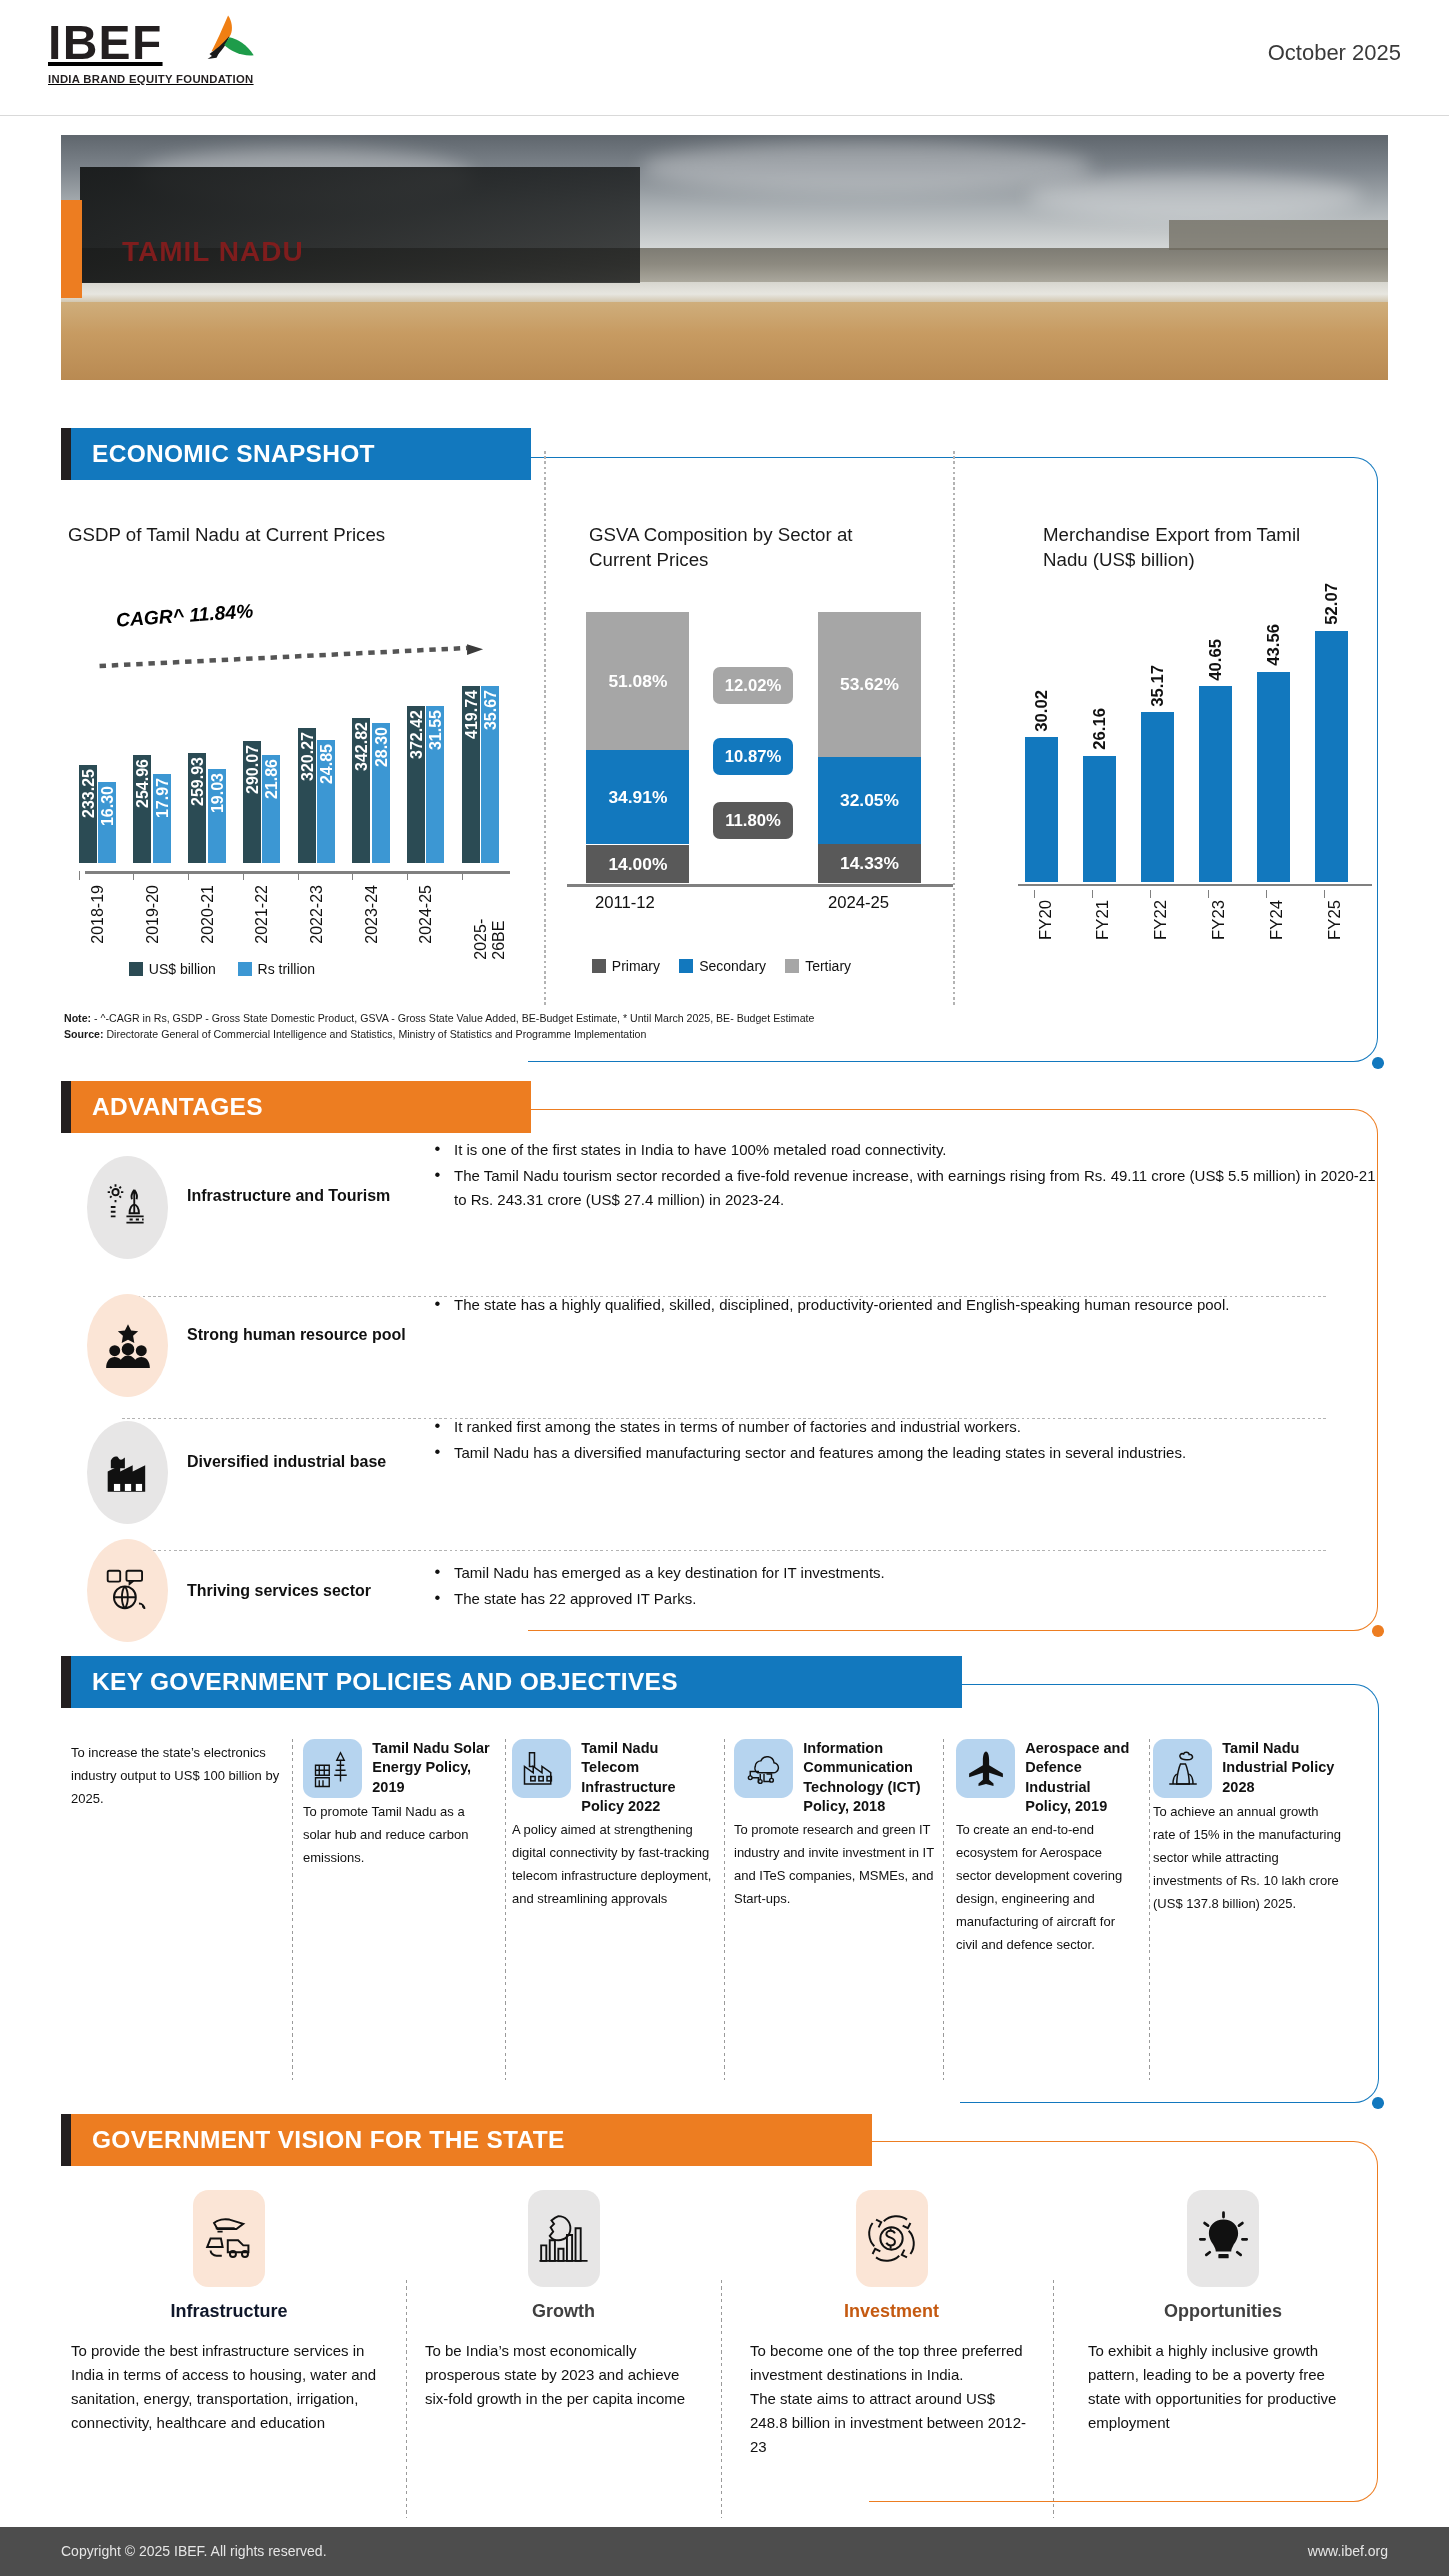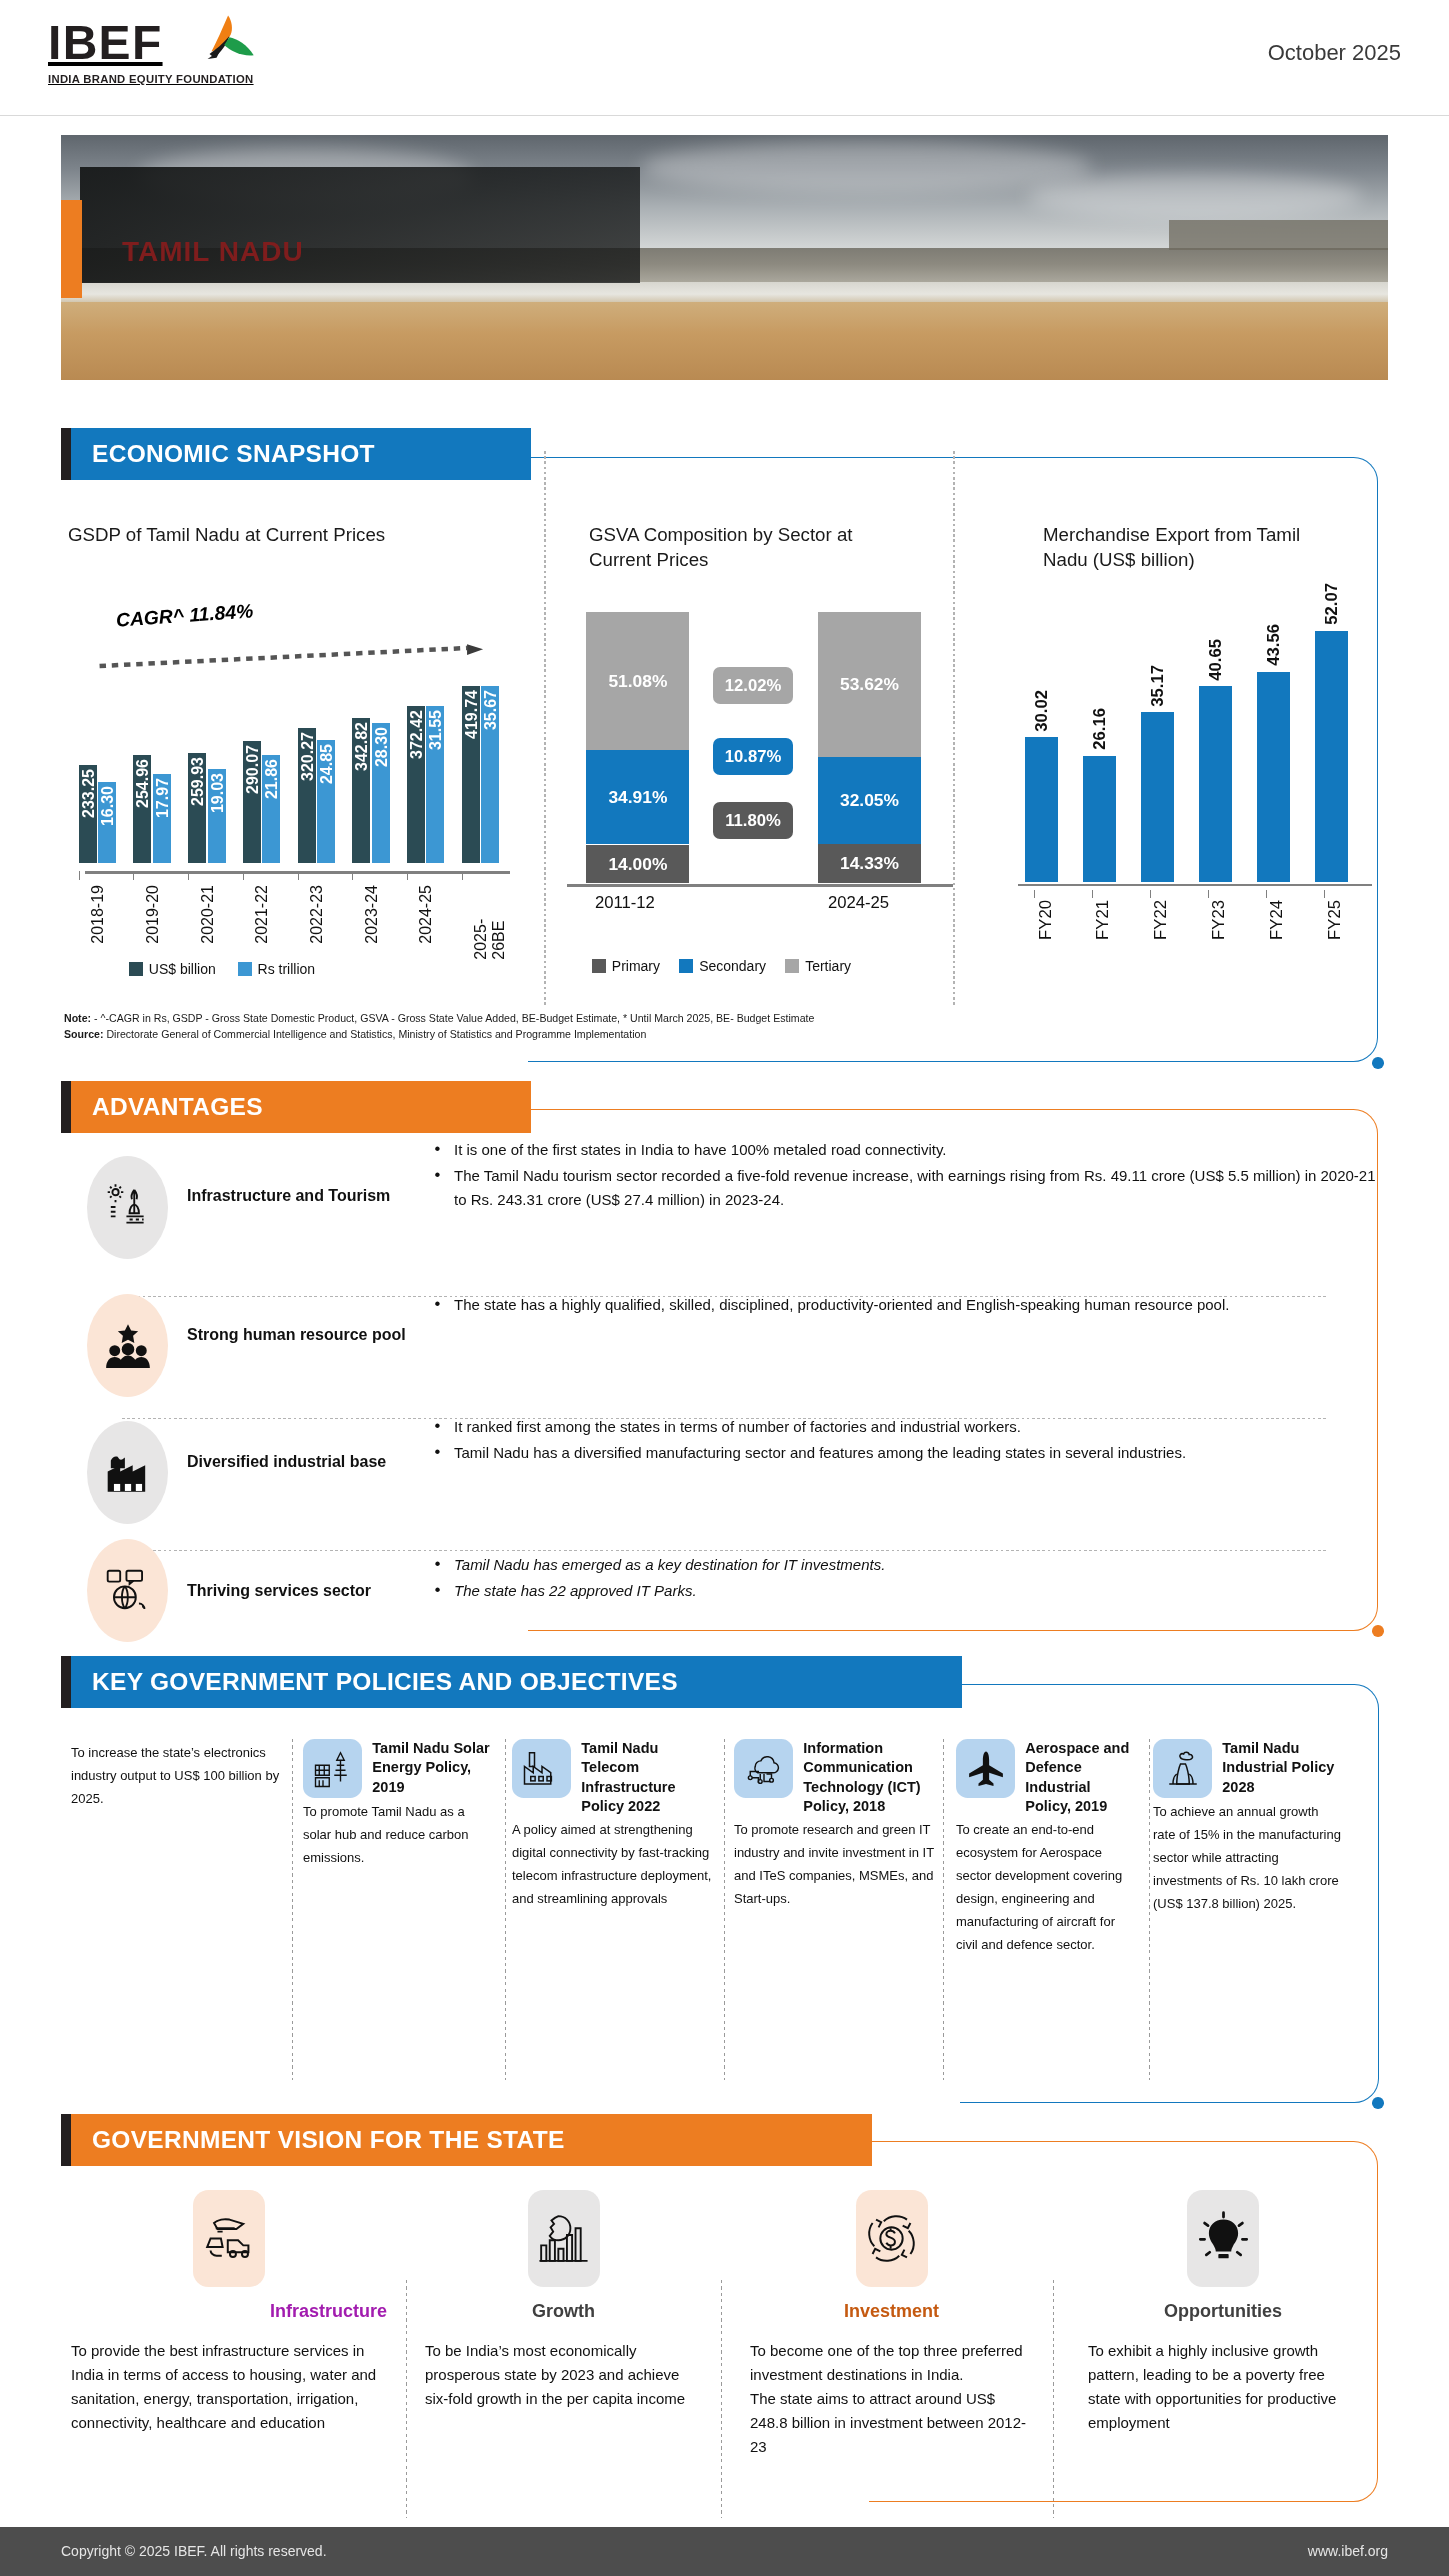--- a/index.html
+++ b/index.html
@@ -365,21 +365,21 @@
           <svg viewBox="0 0 64 64" width="50" height="50" fill="none" stroke="#111" stroke-width="2.4">
             <rect x="6" y="6" width="16" height="14" rx="2"></rect>
             <rect x="30" y="6" width="20" height="13" rx="2"></rect>
             <path d="M34 19v4l5-4"></path>
             <circle cx="28" cy="40" r="14"></circle>
             <path d="M14 40h28M28 26c5 6 5 22 0 28M28 26c-5 6-5 22 0 28"></path>
             <path d="M46 48c4 0 7 3 7 7M50 52c2 0 3 1 3 3"></path>
           </svg>
         </div>
         <div class="adv-name" style="top: 41px;">Thriving services sector</div>
-        <ul class="adv-bul" style="top: 14px; font-style: italic;">
+        <ul class="adv-bul" style="top: 22px;">
           <li>Tamil Nadu has emerged as a key destination for IT investments.</li>
           <li>The state has 22 approved IT Parks.</li>
         </ul>
       </div>
     </div>
 
   <div class="sec" style="left:61px; top:1656px; width:902px;">
     <div class="sec-blk"></div>
     <div class="sec-bar" style="width:891px;background:#1278BE;"></div>
     <div class="sec-label">KEY GOVERNMENT POLICIES AND OBJECTIVES</div>
@@ -478,21 +478,21 @@
             <svg viewBox="0 0 64 64" width="55" height="55" fill="none" stroke="#111" stroke-width="2.3">
               <path d="M14 14c4-4 12-5 18-4l16 5-8 6H18z"></path>
               <path d="M16 20h22M18 24h6"></path>
               <path d="M6 42l4-10h12l2 10zM10 46c0 3 3 6 7 6h6"></path>
               <path d="M30 34h12l6 6h6v8H30z"></path>
               <circle cx="36" cy="50" r="3.5"></circle>
               <circle cx="50" cy="50" r="3.5"></circle>
             </svg>
           </div>
         </div>
-        <div class="vis-h" style="color: #a21caf; text-align: right;">Infrastructure</div>
+        <div class="vis-h" style="color: #0f172a;">Infrastructure</div>
         <div class="vis-b" style="white-space: pre-line;">To provide the best infrastructure services in India in terms of access to housing, water and sanitation, energy, transportation, irrigation, connectivity, healthcare and education</div>
       </div>
       <div class="vis-div" style="left: 406px; top: 2280px; height: 238px;"></div>
       <div style="position: absolute; left: 425px; top: 2190px; width: 277px;">
         <div style="display: flex; justify-content: center;">
           <div class="vis-ico" style="background: rgb(231, 230, 230);">
             <svg viewBox="0 0 64 64" width="55" height="55" fill="none" stroke="#111" stroke-width="2.2">
               <path d="M26 6c8 0 14 6 14 14s-6 14-14 14c-4 0-8-2-10-5l4-5-3-5 4-4-3-4 4-3z"></path>
               <path d="M6 58V40h6v18zM16 58V34h6v24zM26 58V44h6v14zM36 58V28h6v30zM46 58V20h6v38z"></path>
               <path d="M4 58h56"></path>

